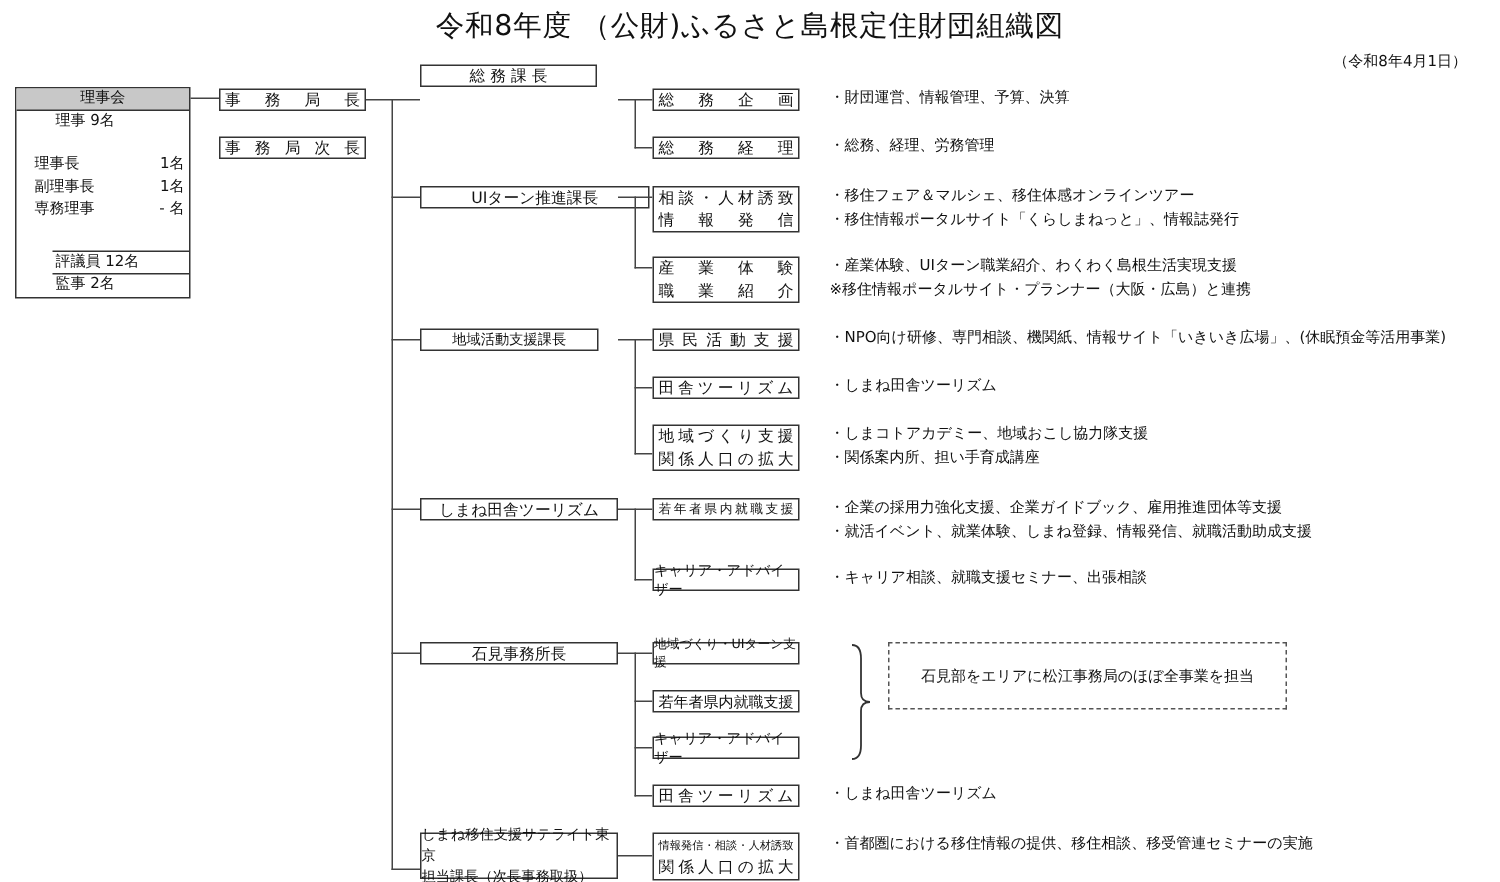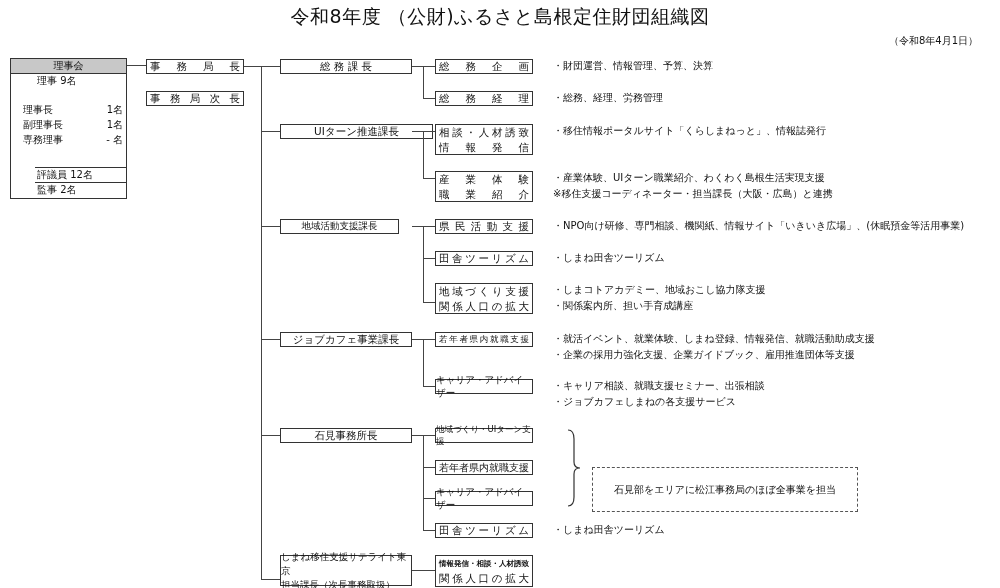--- a/index.html
+++ b/index.html
@@ -72,31 +72,31 @@
 <div class="line h" style="left:244px; top:66px; width:36px;"></div>
 
 <div class="line v" style="left:261px; top:66px; height:514px;"></div>
 
 <div class="line h" style="left:261px; top:131px; width:19px;"></div>
 <div class="line h" style="left:261px; top:226px; width:19px;"></div>
 <div class="line h" style="left:261px; top:339px; width:19px;"></div>
 <div class="line h" style="left:261px; top:435px; width:19px;"></div>
 <div class="line h" style="left:261px; top:579px; width:19px;"></div>
 
-<div class="box center" style="left:280px; top:59px; width:132px; height:15px;align-items:center;">
+<div class="box center" style="left:280px; top:43px; width:118px; height:15px;align-items:center;">
     <span>総 務 課 長</span>
   </div>
 <div class="box center" style="left:280px; top:124px; width:153px; height:15px;">
     <span>UIターン推進課長</span>
   </div>
 <div class="box center" style="left:280px; top:219px; width:119px; height:15px; font-size:9.5px;">
     <span>地域活動支援課長</span>
   </div>
 <div class="box center" style="left:280px; top:332px; width:132px; height:15px;">
-    <span>ジョブカフェ事業課長</span>
+    <span>しまね田舎ツーリズム</span>
   </div>
 <div class="box center" style="left:280px; top:428px; width:132px; height:15px;">
     <span>石見事務所長</span>
   </div>
 <div class="box two" style="left:280px; top:555px; width:132px; height:31px; font-size:9.5px; text-align:left;">
   <div style="line-height:14px">しまね移住支援サテライト東京</div>
   <div style="line-height:14px">担当課長（次長事務取扱）</div>
 </div>
 
 <div class="line h" style="left:412px; top:66px; width:23px;"></div>
@@ -131,39 +131,40 @@
       <span>致</span>
     </div>
   <div class="row">
       <span>情</span>
       <span>報</span>
       <span>発</span>
       <span>信</span>
     </div>
 </div>
 <div class="desc" style="left:553px; top:123px;">
+  <div>・移住フェア＆マルシェ、移住体感オンラインツアー</div>
     <div>・移住情報ポータルサイト「くらしまねっと」、情報誌発行</div>
 </div>
 <div class="box two" style="left:435px; top:171px; width:98px; height:31px;">
   <div class="row">
       <span>産</span>
       <span>業</span>
       <span>体</span>
       <span>験</span>
     </div>
   <div class="row">
       <span>職</span>
       <span>業</span>
       <span>紹</span>
       <span>介</span>
     </div>
 </div>
 <div class="desc" style="left:553px; top:170px;">
   <div>・産業体験、UIターン職業紹介、わくわく島根生活実現支援</div>
-    <div>※移住支援コーディネーター・担当課長（大阪・広島）と連携</div>
+    <div>※移住情報ポータルサイト・プランナー（大阪・広島）と連携</div>
 </div>
 
 <div class="line h" style="left:412px; top:226px; width:23px;"></div>
 <div class="line v" style="left:423px; top:226px; height:77px;"></div>
 <div class="line h" style="left:423px; top:258px; width:12px;"></div>
 <div class="line h" style="left:423px; top:302px; width:12px;"></div>
 <div class="box spread" style="left:435px; top:219px; width:98px; height:15px;">
   <span>県</span>
     <span>民</span>
     <span>活</span>
@@ -215,29 +216,28 @@
     <span>年</span>
     <span>者</span>
     <span>県</span>
     <span>内</span>
     <span>就</span>
     <span>職</span>
     <span>支</span>
     <span>援</span>
 </div>
 <div class="desc" style="left:553px; top:331px;">
-  <div>・就活イベント、就業体験、しまね登録、情報発信、就職活動助成支援</div>
-    <div>・企業の採用力強化支援、企業ガイドブック、雇用推進団体等支援</div>
+  <div>・企業の採用力強化支援、企業ガイドブック、雇用推進団体等支援</div>
+    <div>・就活イベント、就業体験、しまね登録、情報発信、就職活動助成支援</div>
 </div>
 <div class="box center" style="left:435px; top:379px; width:98px; height:15px; font-size:9.5px;">
     <span>キャリア・アドバイザー</span>
   </div>
 <div class="desc" style="left:553px; top:378px;">
   <div>・キャリア相談、就職支援セミナー、出張相談</div>
-    <div>・ジョブカフェしまねの各支援サービス</div>
 </div>
 
 <div class="line h" style="left:412px; top:435px; width:23px;"></div>
 <div class="line v" style="left:423px; top:435px; height:96px;"></div>
 <div class="line h" style="left:423px; top:467px; width:12px;"></div>
 <div class="line h" style="left:423px; top:498px; width:12px;"></div>
 <div class="line h" style="left:423px; top:530px; width:12px;"></div>
 <div class="box center" style="left:435px; top:428px; width:98px; height:15px; font-size:8.5px;">
     <span>地域づくり・UIターン支援</span>
   </div>
@@ -254,33 +254,34 @@
     <span>ー</span>
     <span>リ</span>
     <span>ズ</span>
     <span>ム</span>
 </div>
 <div class="desc" style="left:553px; top:522px;">・しまね田舎ツーリズム</div>
 
 <svg class="abs" style="left:566px; top:429px;" width="16" height="78">
   <path d="M2 1 Q8 1 8 10 L8 33 Q8 39 14 39 Q8 39 8 45 L8 68 Q8 77 2 77" fill="none" stroke="#333" stroke-width="1.2"></path>
 </svg>
-<div class="abs dash" style="left:592px; top:467px; width:266px; height:45px;font-family:Liberation Mono, monospace;">
+<div class="abs dash" style="left:592px; top:428px; width:266px; height:45px;font-family:Liberation Mono, monospace;">
   <span>石見部をエリアに松江事務局のほぼ全事業を担当</span>
 </div>
 
 <div class="line h" style="left:412px; top:570px; width:23px;"></div>
 <div class="box two" style="left:435px; top:555px; width:98px; height:32px;">
-  <div class="row" style="font-size:7.5px; justify-content:center;font-weight:bold;">
+  <div class="row" style="font-size:7.5px; justify-content:center;">
       <span>情報発信・相談・人材誘致</span>
     </div>
   <div class="row">
       <span>関</span>
       <span>係</span>
       <span>人</span>
       <span>口</span>
       <span>の</span>
       <span>拡</span>
       <span>大</span>
     </div>
 </div>
 <div class="desc" style="left:553px; top:555px;">
+  <div>・首都圏における移住情報の提供、移住相談、移受管連セミナーの実施</div>
 </div>
 
 </body></html>

